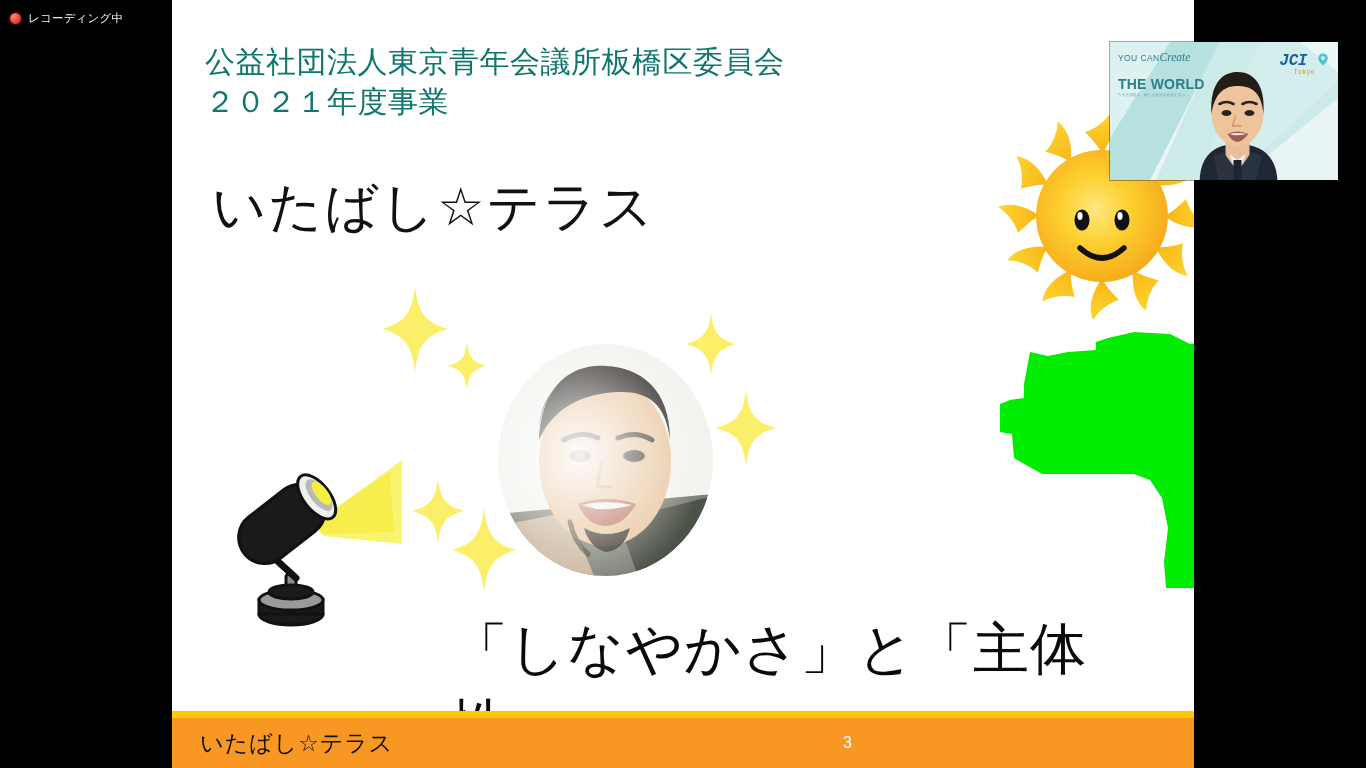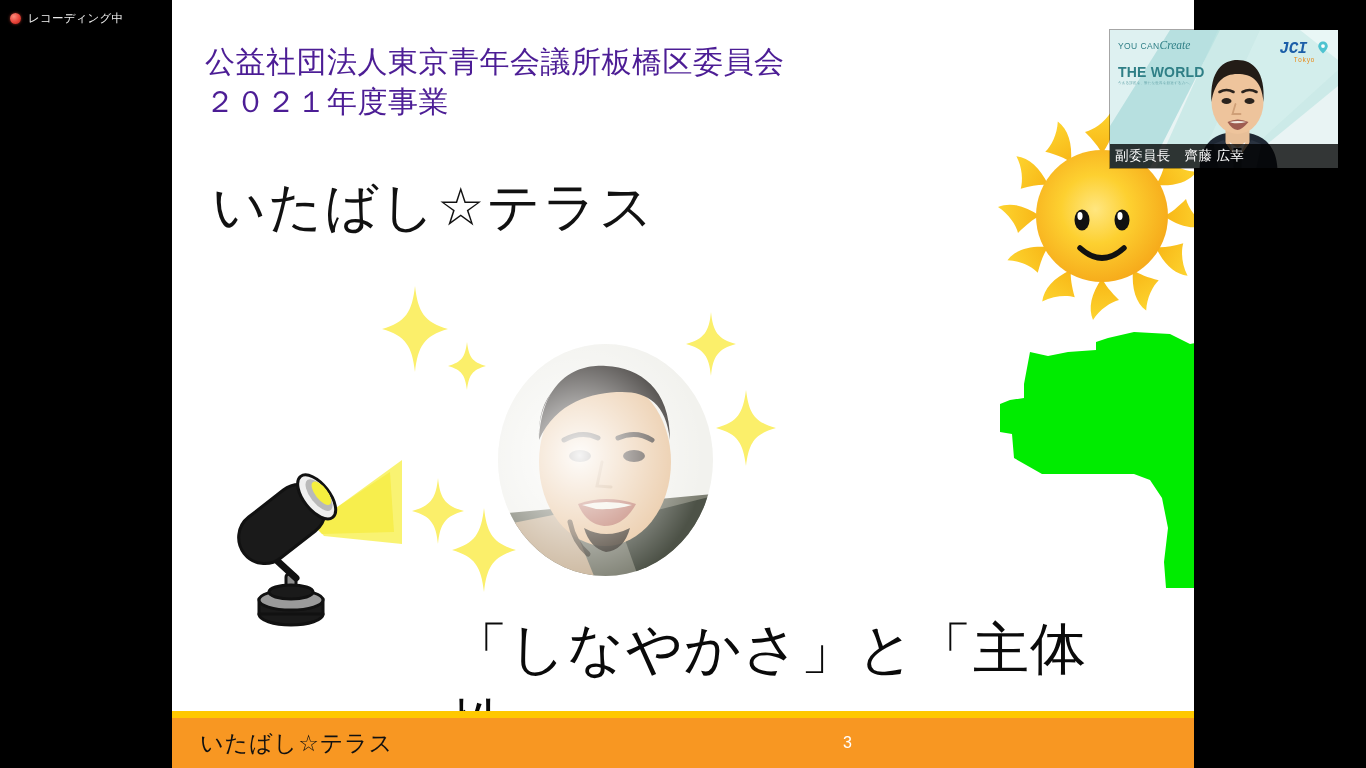--- a/index.html
+++ b/index.html
@@ -21,21 +21,21 @@
   #rec-label{ color:#f2f2f2; font-size:11.5px; letter-spacing:.2px; white-space:nowrap; }
 
   
   #slide{
     position:absolute; left:172px; top:0; width:1022px; height:768px;
     background:#fff; overflow:hidden;
   }
 
   .slide-title{
     position:absolute; left:33px; top:42px;
-    font-size:30px; line-height:1.34; color:#4c1d95;
+    font-size:30px; line-height:1.34; color:#0f766e;
     letter-spacing:.5px; white-space:pre-line; font-weight:400;
   }
 
   .headline{
     position:absolute; left:40px; top:172px;
     font-size:53px; color:#111; letter-spacing:2px; font-weight:400;
   }
 
   .subline{
     position:absolute; left:280px; top:612px;
@@ -72,21 +72,21 @@
     position:absolute; left:28px; top:50%; transform:translateY(-50%);
     font-size:23px; color:#111; letter-spacing:1px;
   }
   #page-number{
     position:absolute; left:50%; top:50%; transform:translate(160px,-50%);
     font-size:16px; color:#fff;
   }
 
   
   #webcam{
-    position:absolute; left:1110px; top:30px; width:228px; height:138px;
+    position:absolute; left:1110px; top:42px; width:228px; height:138px;
     overflow:hidden; background:#dfeef0; z-index:30;
     box-shadow:0 0 0 1px rgba(0,0,0,.35);
   }
   #webcam-bg{ position:absolute; inset:0; }
   #webcam-person{ position:absolute; left:56%; top:10%; width:105px; height:128px; transform:translateX(-50%); }
   #wc-logo-text{
     position:absolute; left:8px; top:10px; width:92px; color:#2f7f86;
     line-height:1.02; user-select:none;
   }
   #wc-l1{ font-size:8.5px; letter-spacing:.4px; }
@@ -311,18 +311,15 @@
       <path d="M26,58 C24,26 38,16 52,16 C68,16 80,28 78,58 C76,36 66,30 52,30 C38,30 29,38 26,58 Z" fill="#231c17"></path>
       <ellipse cx="41" cy="57" rx="5" ry="3" fill="#2b231d"></ellipse>
       <ellipse cx="64" cy="57" rx="5" ry="3" fill="#2b231d"></ellipse>
       <path d="M34,48 Q41,44 48,48" stroke="#2b231d" stroke-width="2.6" fill="none" stroke-linecap="round"></path>
       <path d="M57,48 Q64,44 71,48" stroke="#2b231d" stroke-width="2.6" fill="none" stroke-linecap="round"></path>
       <path d="M50,60 L47,70 L55,70" stroke="#cf9f77" stroke-width="1.8" fill="none" stroke-linecap="round"></path>
       <path d="M42,78 Q52,73 63,78 Q56,86 52,86 Q46,85 42,78 Z" fill="#9e5c50"></path>
       <path d="M44,78 Q52,76 61,78 Q53,80 47,79 Z" fill="#f0e9df"></path>
     </svg>
 
-    <div id="wc-namebar">
-      <span id="wc-name">副委員長　齊藤 広幸</span>
-    </div>
   </div>
 
 </div>
 
 </body></html>

